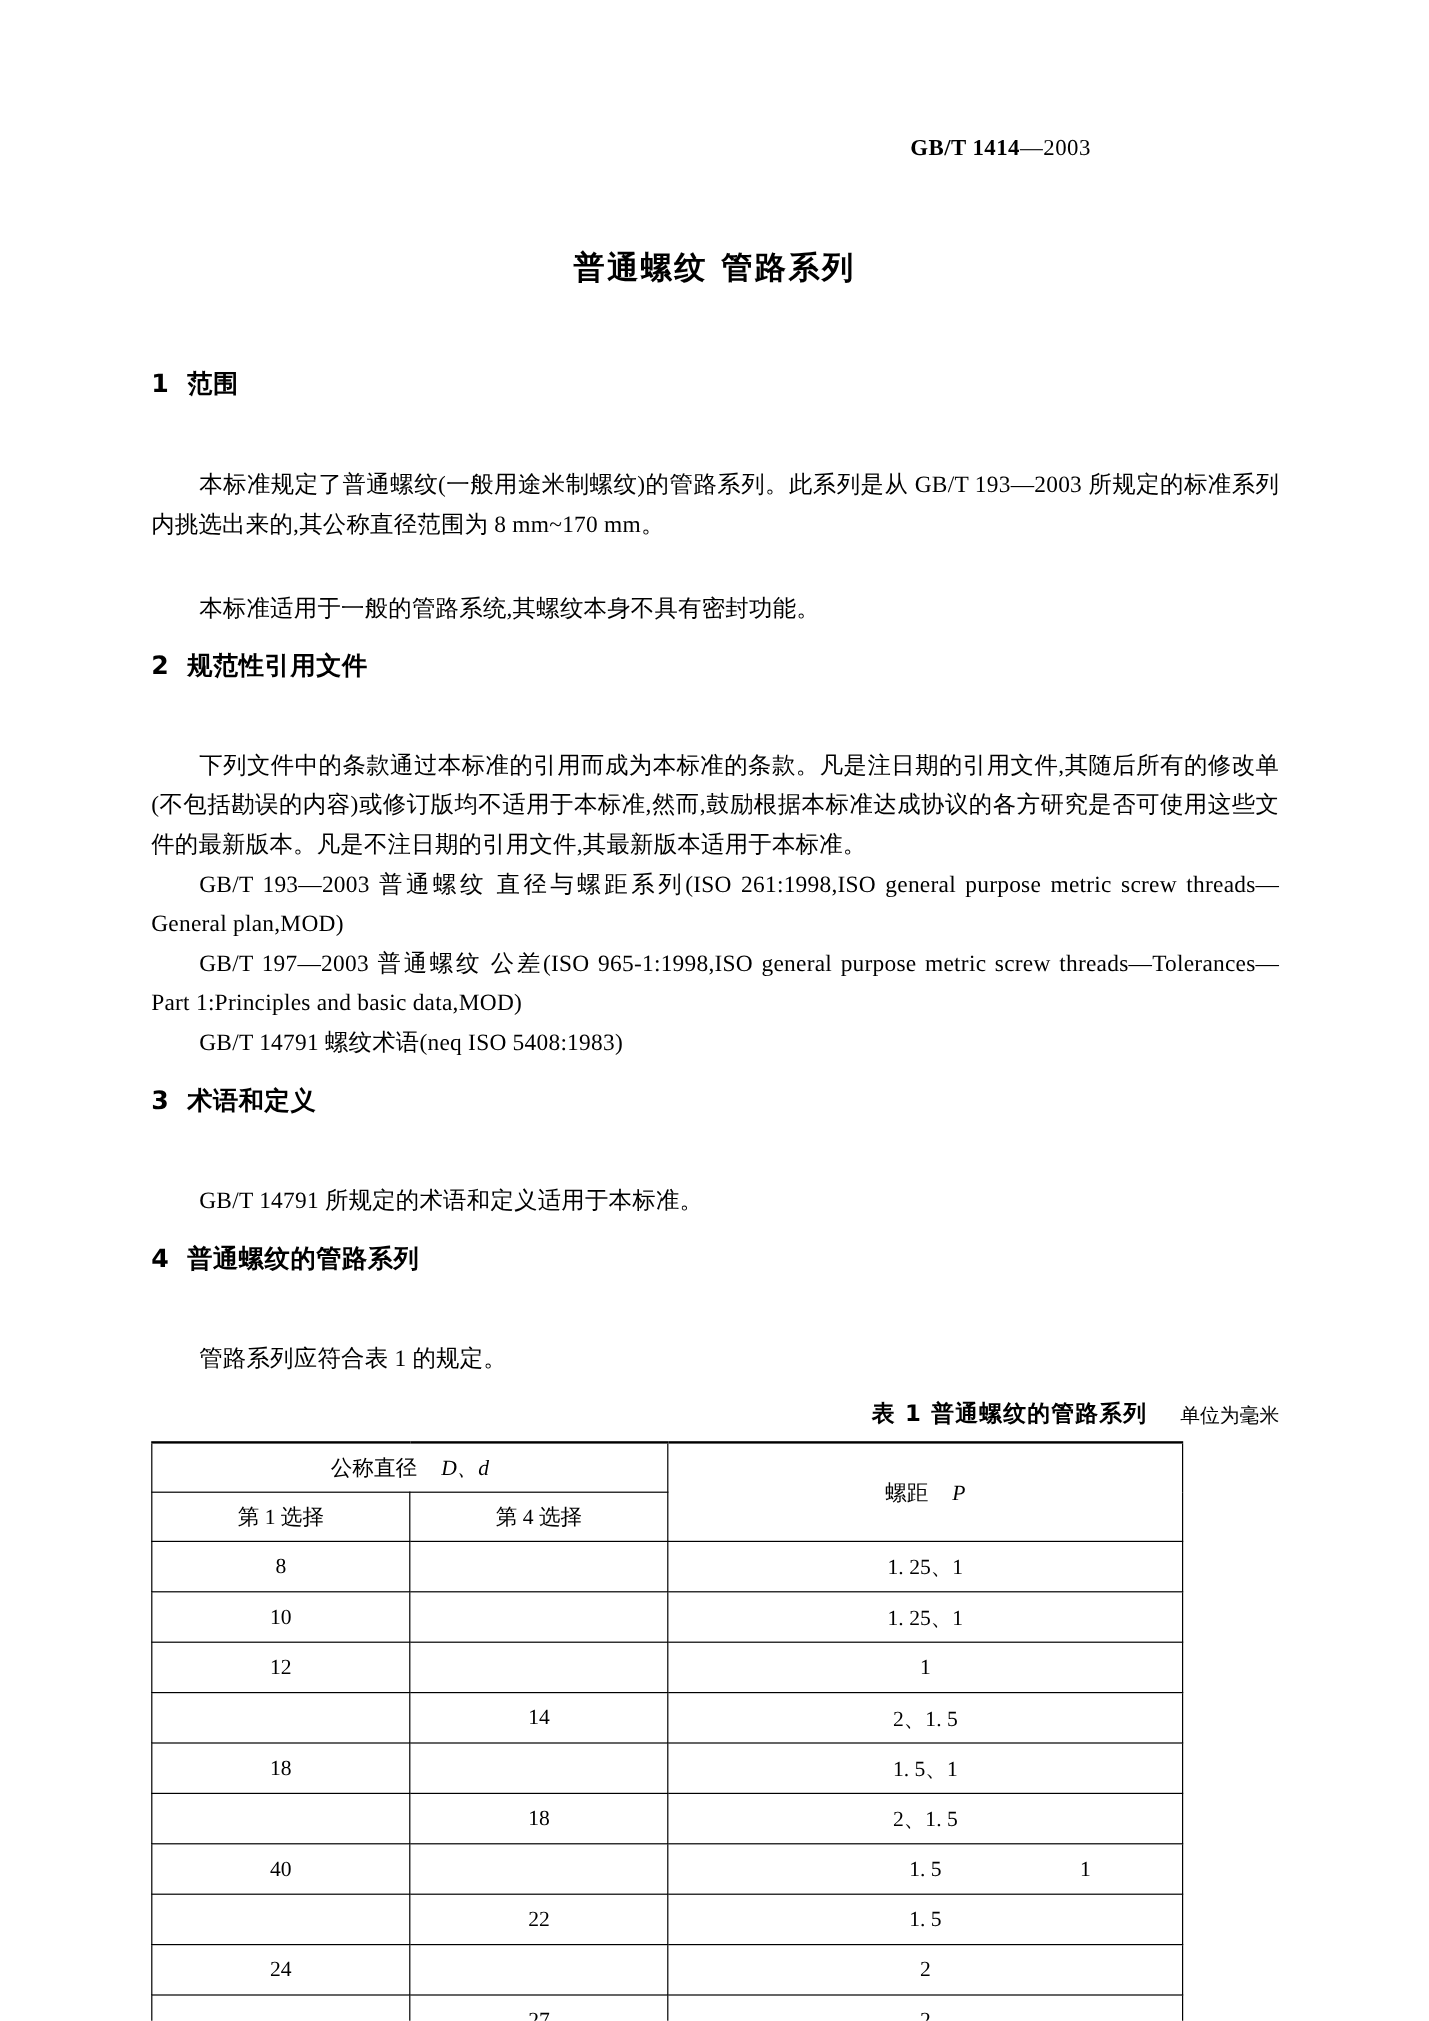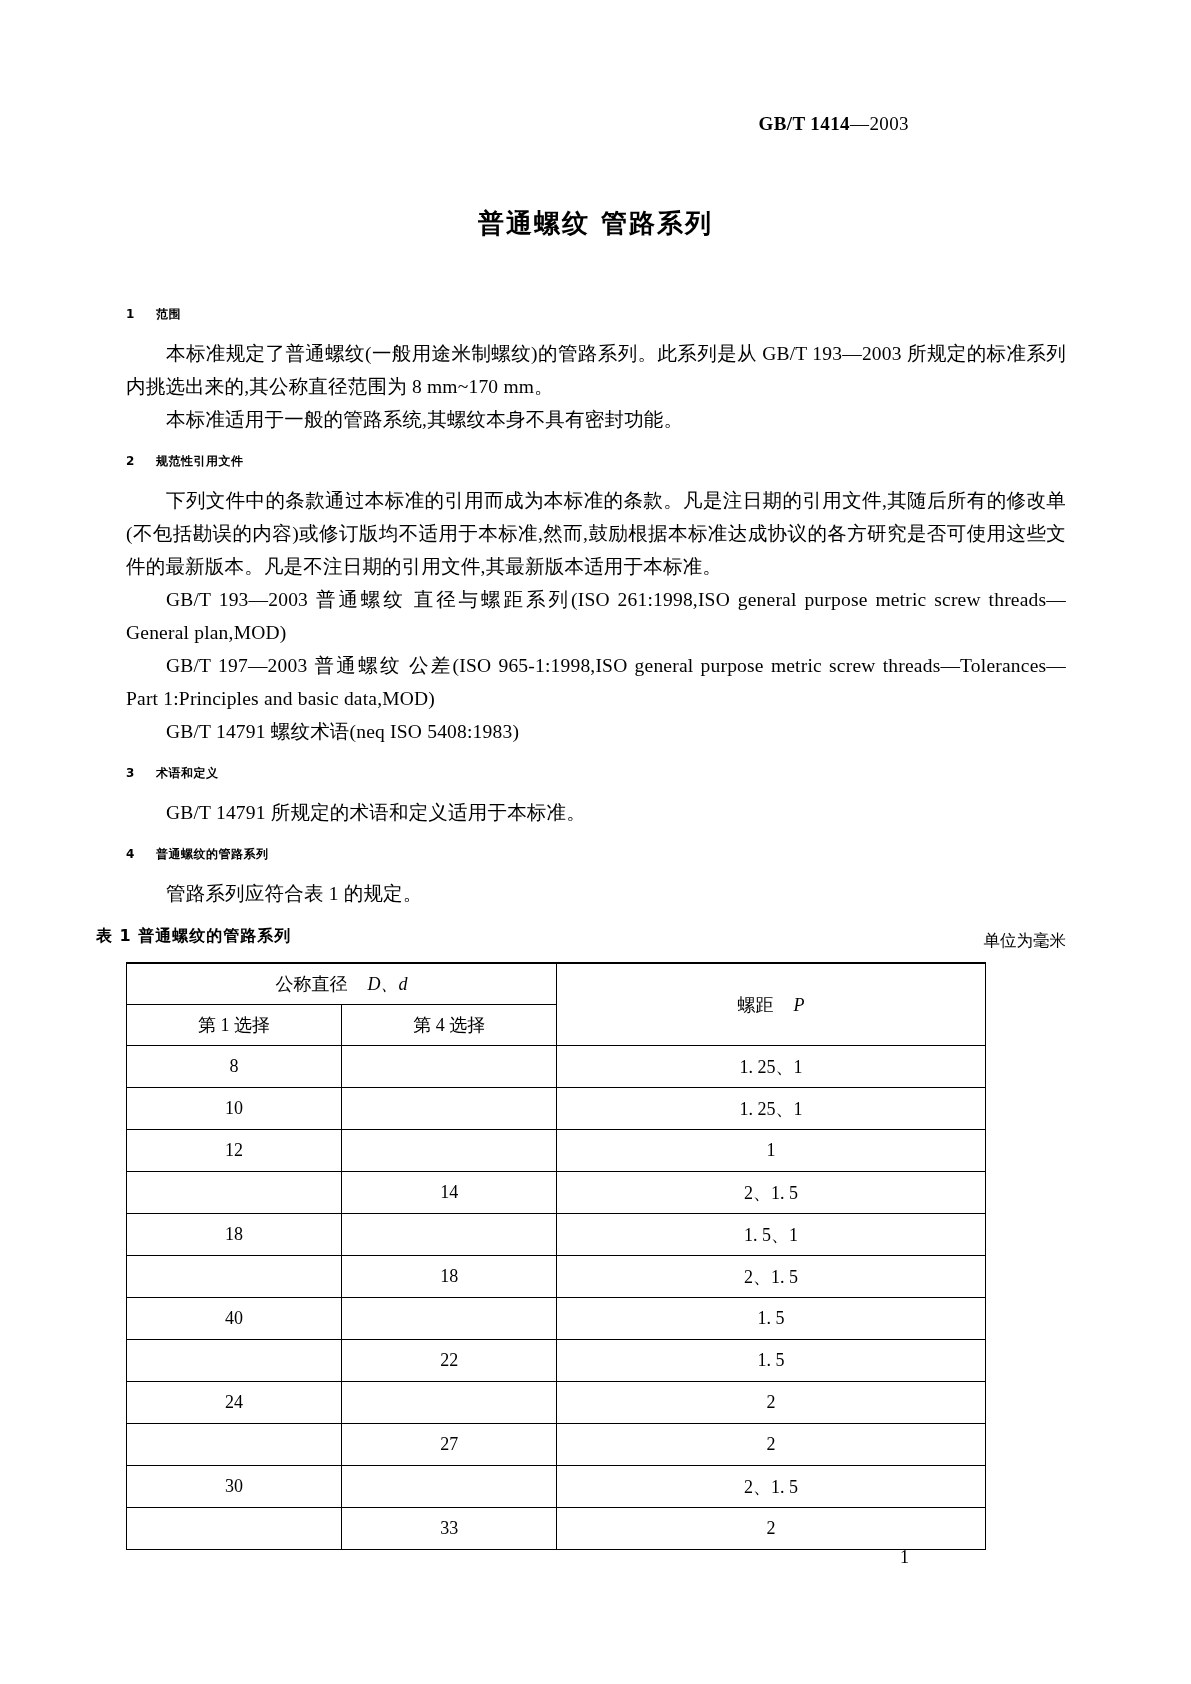--- a/index.html
+++ b/index.html
@@ -54,21 +54,21 @@
   .content {
     position: absolute;
     top: 305px;
     left: 126px;
     width: 940px;
   }
 
   h2.clause {
     font-family: "DejaVu Sans", "Liberation Sans", sans-serif;
     font-weight: bold;
-    font-size: 12px;
+    font-size: 21px;
     margin: 0;
     padding: 0;
     letter-spacing: 0.5px;
     line-height: 1.5;
   }
   h2.clause .num {
     display: inline-block;
     width: 30px;
   }
 
@@ -77,37 +77,37 @@
 
   p.para {
     margin: 0;
     padding: 0;
     font-size: 19.5px;
     line-height: 33px;
     text-align: justify;
     text-justify: inter-ideograph;
     letter-spacing: 0.2px;
   }
-  p.indent { text-indent: 40px; }
+  p.indent { text-indent: 40px; margin-top: 37px; }
   p.hang {
     text-indent: 40px;
   }
   .sp { display: inline-block; width: 20px; }
 
   
   .table-caption-row {
     position: relative;
     margin-top: 12px;
     height: 30px;
   }
   .table-caption {
-    text-align: left;
+    text-align: right;
     font-family: "DejaVu Sans", "Liberation Sans", sans-serif;
     font-weight: bold;
-    font-size: 16px;
+    font-size: 19px;
     letter-spacing: 1px;
     
     width: 860px;
     margin-left: -30px;
     margin-top: 16px;
   }
   .table-unit {
     position: absolute;
     right: 0;
     top: 4px;

